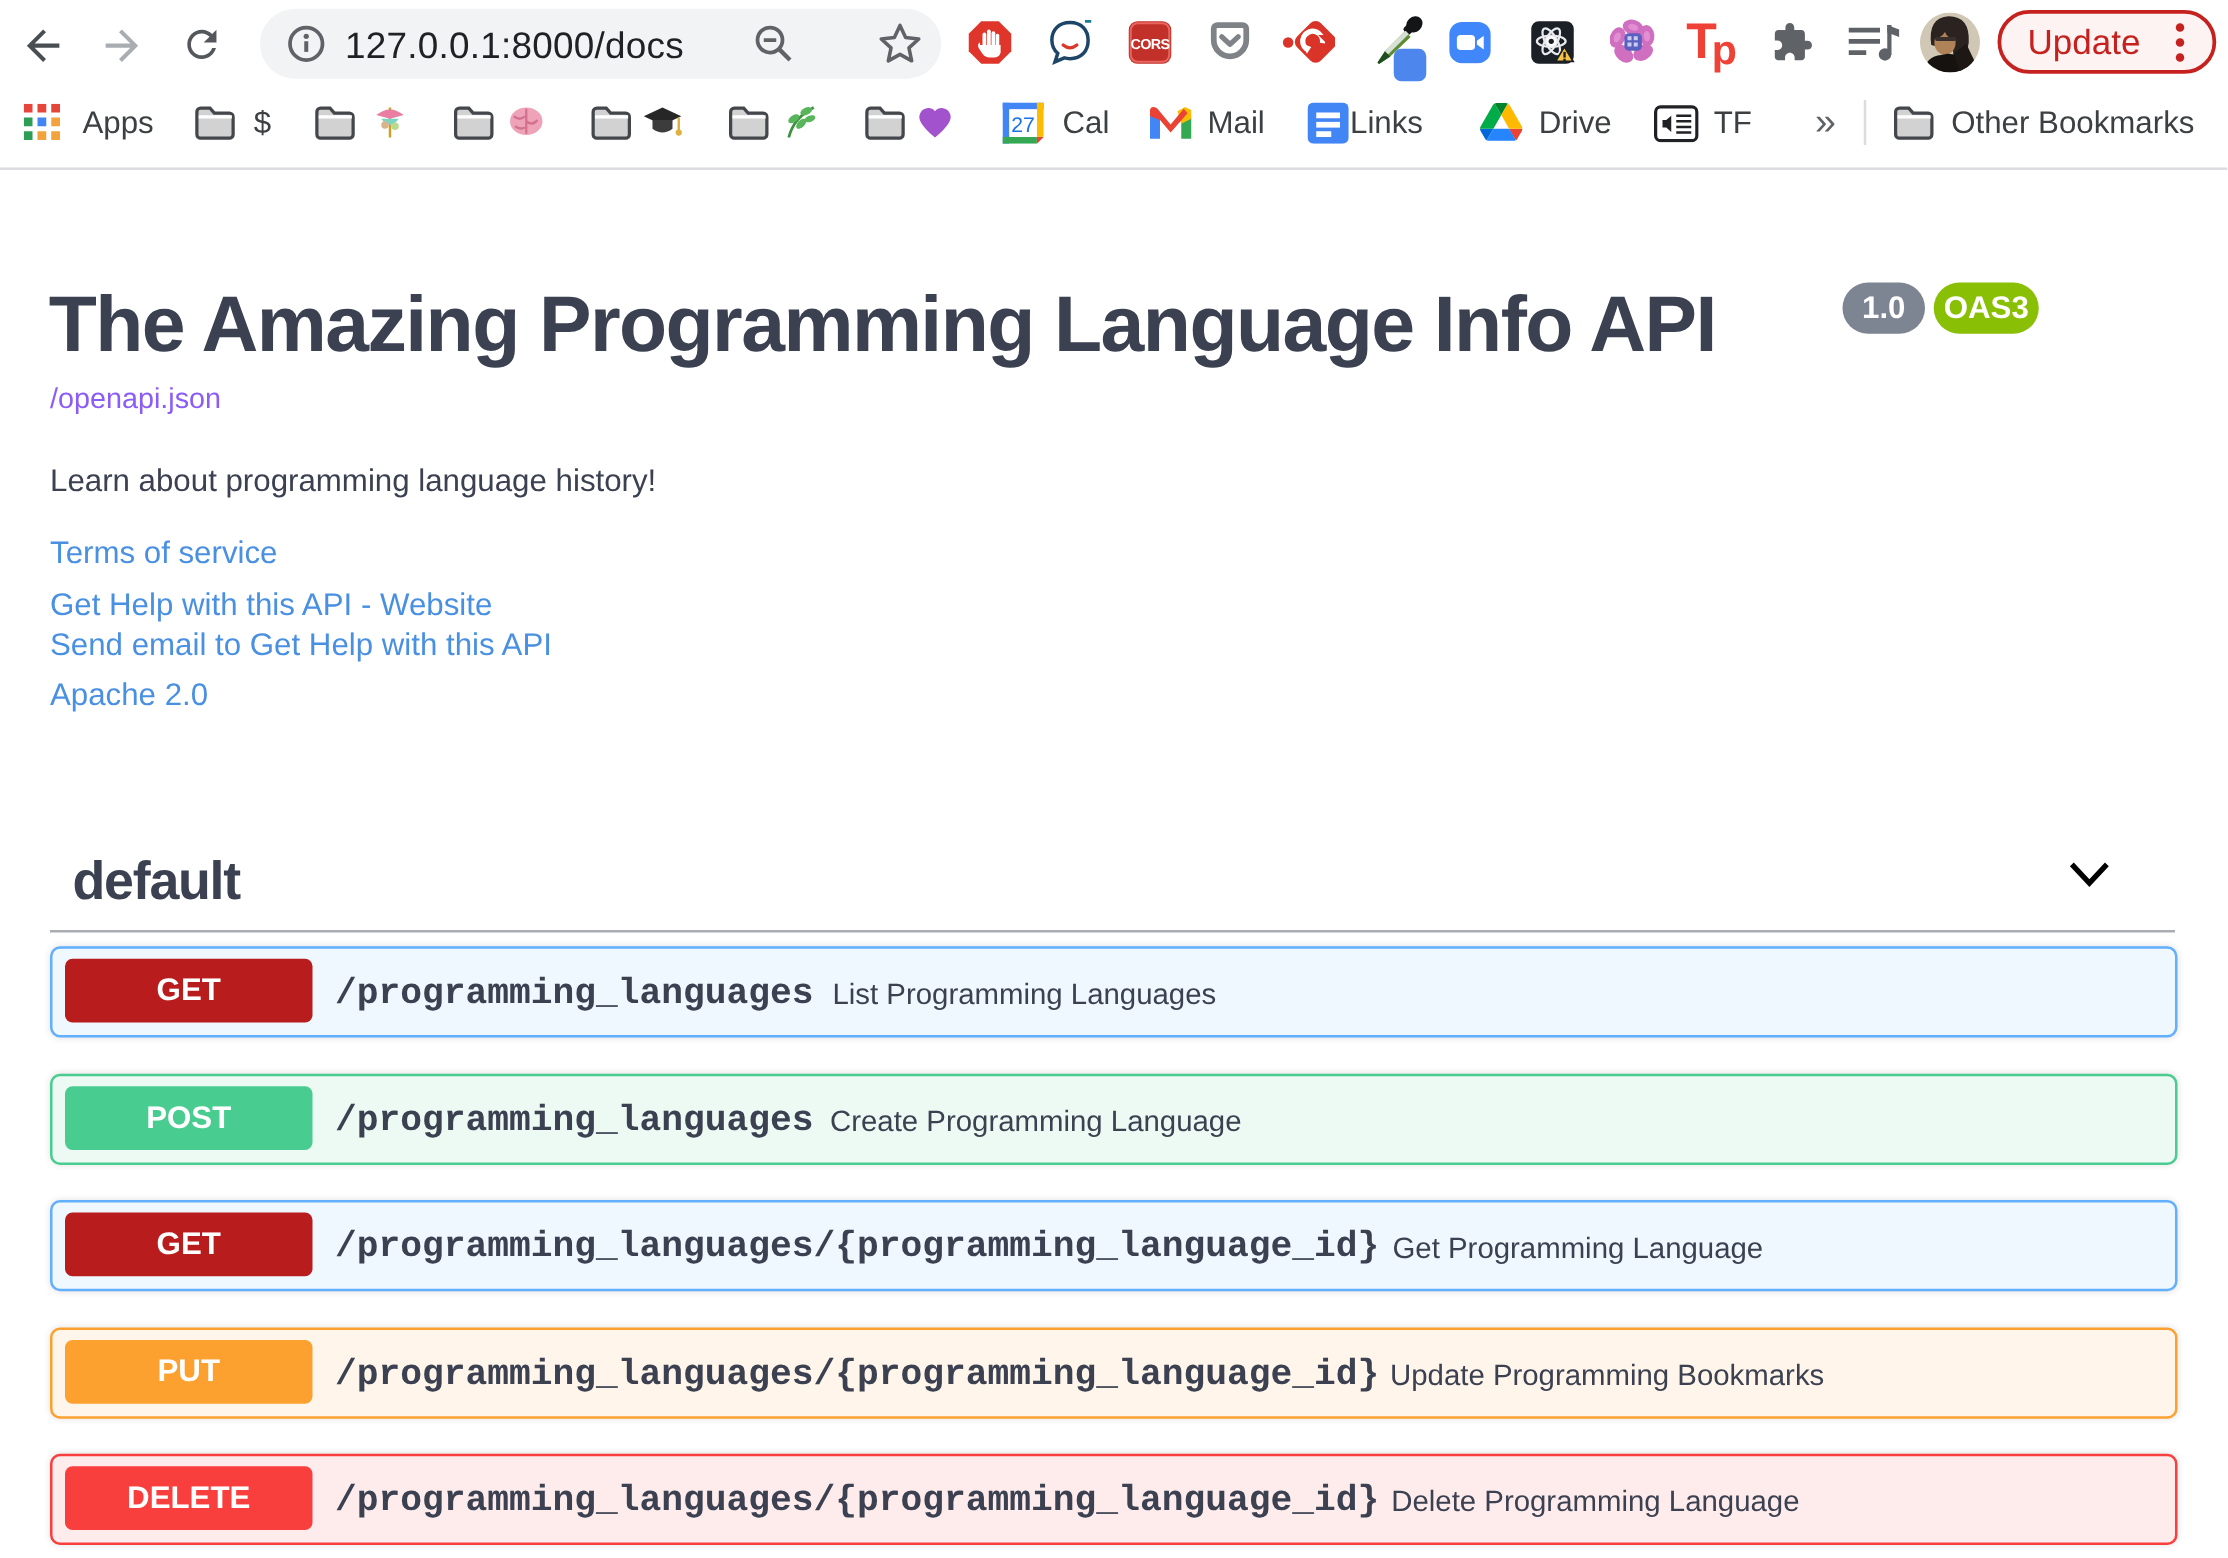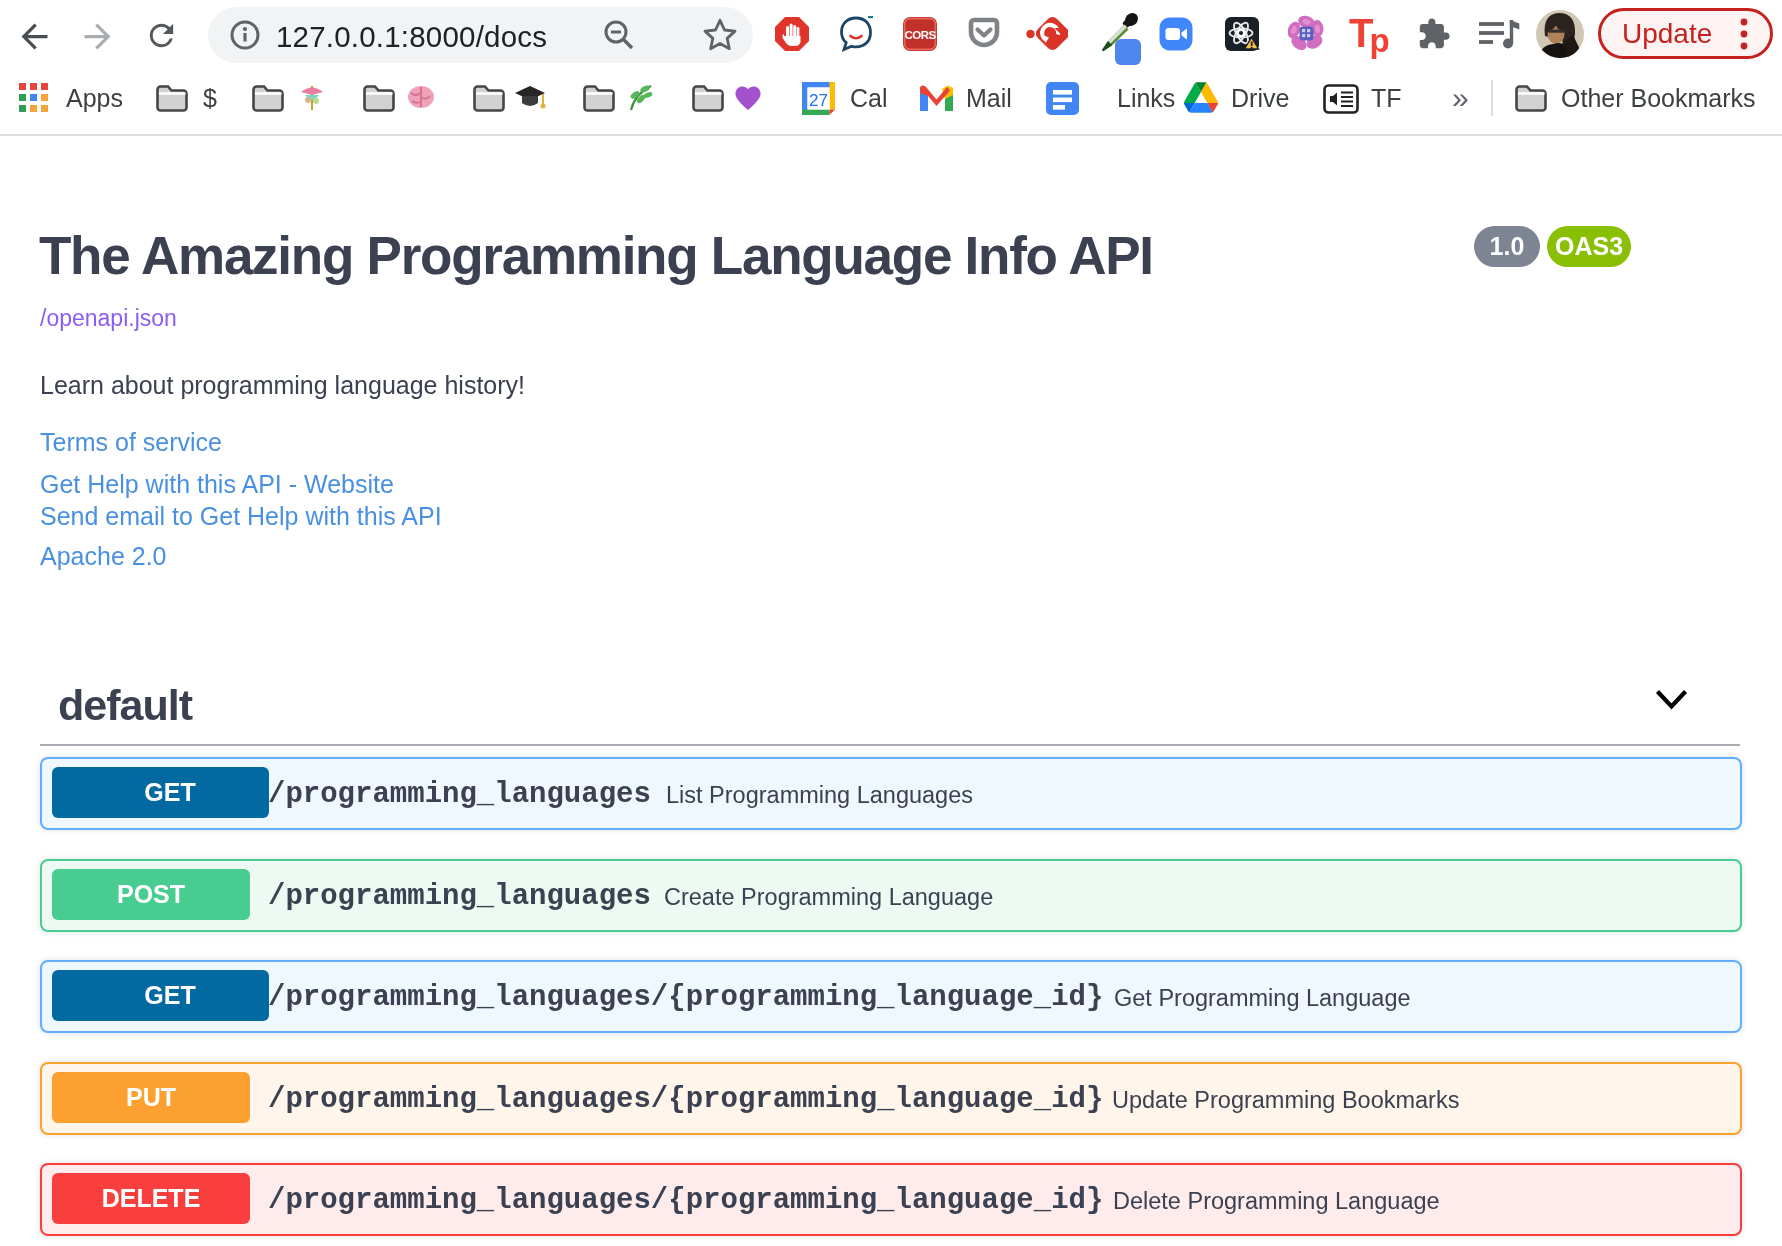--- a/index.html
+++ b/index.html
@@ -9,42 +9,42 @@
   .abs{position:absolute;white-space:nowrap;}
   
   #urlpill{left:208px;top:7px;width:545px;height:56px;border-radius:28px;background:#f1f3f4;}
   #urltext{left:276px;top:22px;font-size:29.5px;line-height:1;color:#202124;letter-spacing:0.2px;}
   #updatepill{left:1598px;top:8px;width:175px;height:51px;border-radius:26px;
               border:3.5px solid #c5221f;background:#fdf3f2;box-sizing:border-box;}
   #updatetext{left:1622px;top:20px;font-size:28px;line-height:1;color:#c5221f;}
   .bmtext{top:86px;font-size:25px;line-height:1;color:#3c4043;}
   #bmborder{left:0;top:134px;width:1782px;height:2px;background:#dadce0;}
   
-  #title{left:39px;top:229px;font-size:53px;font-weight:bold;color:#3b4151;line-height:1;letter-spacing:-1.25px;}
+  #title{left:39px;top:229px;font-size:63px;font-weight:bold;color:#3b4151;line-height:1;letter-spacing:-1.25px;}
   .badge{height:41px;border-radius:21px;color:#fff;font-weight:bold;font-size:25px;
          text-align:center;line-height:41px;top:226px;}
   #badge10{left:1474px;width:66px;background:#7d8492;}
   #badgeoas{left:1547px;width:84px;background:#89bf04;}
   #openapi{left:40px;top:307px;font-size:23px;line-height:1;color:#8b5cf6;}
   .desc{left:40px;font-size:25px;line-height:1;color:#3b4151;}
   .blue{color:#4990e2;}
   #deftitle{left:58px;top:683.5px;font-size:43px;letter-spacing:-1px;line-height:1;font-weight:bold;color:#3b4151;}
   #defline{left:40px;top:744px;width:1700px;height:2px;background:#aaadb3;}
   .opblock{left:40px;width:1698px;height:69px;border-radius:8px;border-style:solid;border-width:2px;box-shadow:0 0 6px rgba(0,0,0,.12);}
   .opmethod{position:absolute;left:10px;top:8px;width:198px;height:51px;border-radius:6px;
             color:#fff;font-weight:bold;font-size:25px;text-align:center;line-height:51px;}
   .oppath{position:absolute;left:226px;top:0;height:69px;line-height:72px;
           font-family:"Liberation Mono", monospace;font-weight:bold;font-size:29px;color:#3b4151;}
   .opdesc{position:absolute;top:0;height:69px;line-height:72px;font-size:23.5px;color:#3b4151;}
   #row1{top:757px;background:#eff7ff;border-color:#61affe;}
   #row2{top:859px;background:#edfaf4;border-color:#49cc90;}
   #row3{top:960px;background:#eff7ff;border-color:#61affe;}
   #row4{top:1062px;background:#fff5ea;border-color:#fca130;}
   #row5{top:1163px;background:#feecec;border-color:#f93e3e;}
-  .mget{background:#0369a1;padding-left:19px;} .mpost{background:#49cc90;}
+  .mget{background:#b91c1c;} .mpost{background:#49cc90;}
   .mput{background:#fca130;} .mdel{background:#f93e3e;}
 </style>
 </head>
 <body>
 <div id="page">
 
   <div id="urlpill" class="abs"></div>
   <div id="urltext" class="abs">127.0.0.1:8000/docs</div>
 
   <svg class="abs" style="left:15px;top:17px;" width="39" height="39" viewBox="0 0 24 24">
@@ -289,21 +289,21 @@
     <path d="M1 9 V4.5 Q1 1.5 3.8 1.5 Q5.8 1.5 7 3 L17.5 15.5 L28 3 l3 3.5 L17.5 22 L9 12 z" fill="#ea4335"></path>
   </svg>
   <div class="abs bmtext" style="left:966px;">Mail</div>
 
   <svg class="abs" style="left:1046px;top:82px;" width="33" height="33" viewBox="0 0 33 33">
     <rect width="33" height="33" rx="5" fill="#4285f4"></rect>
     <rect x="7" y="8" width="19" height="4.6" fill="#fff"></rect>
     <rect x="7" y="15.5" width="19" height="4.6" fill="#fff"></rect>
     <rect x="7" y="23" width="12" height="4.6" fill="#fff"></rect>
   </svg>
-  <div class="abs bmtext" style="left:1117px;">Links</div>
+  <div class="abs bmtext" style="left:1080px;">Links</div>
 
   <svg class="abs" style="left:1184px;top:82px;" width="34" height="31" viewBox="0 0 87.3 78">
     <path d="M6.6 66.85 l3.85 6.65 c.8 1.4 1.95 2.5 3.3 3.3 L27.5 53 H0 c0 1.55 .4 3.1 1.2 4.5 z" fill="#0066da"></path>
     <path d="M43.65 25 L29.9 1.2 c-1.35 .8 -2.5 1.9 -3.3 3.3 l-25.4 44 A9.06 9.06 0 0 0 0 53 h27.5 z" fill="#00ac47"></path>
     <path d="M73.55 76.8 c1.35 -.8 2.5 -1.9 3.3 -3.3 l1.6 -2.75 L86.1 57.5 c.8 -1.4 1.2 -2.95 1.2 -4.5 H59.798 l5.852 11.5 z" fill="#ea4335"></path>
     <path d="M43.65 25 L57.4 1.2 C56.05 .4 54.5 0 52.9 0 H34.4 c-1.6 0 -3.15 .45 -4.5 1.2 z" fill="#00832d"></path>
     <path d="M59.8 53 H27.5 L13.75 76.8 c1.35 .8 2.9 1.2 4.5 1.2 h50.8 c1.6 0 3.15 -.45 4.5 -1.2 z" fill="#2684fc"></path>
     <path d="M73.4 26.5 l-12.7 -22 c-.8 -1.4 -1.95 -2.5 -3.3 -3.3 L43.65 25 59.8 53 h27.45 c0 -1.55 -.4 -3.1 -1.2 -4.5 z" fill="#ffba00"></path>
   </svg>
   <div class="abs bmtext" style="left:1231px;">Drive</div>

